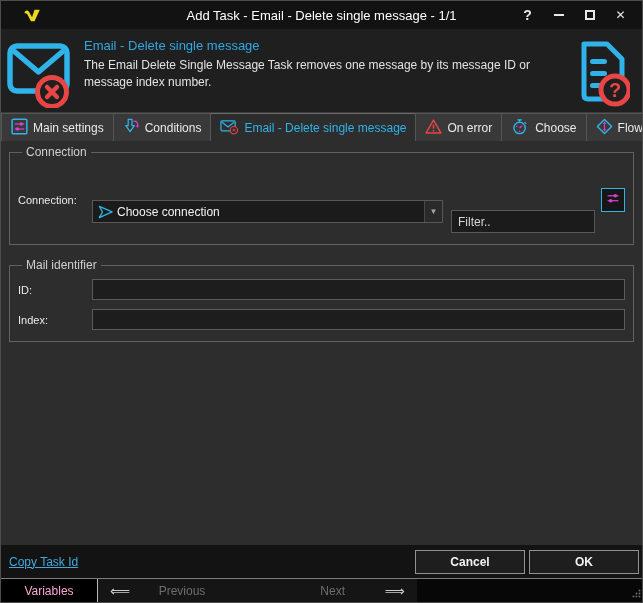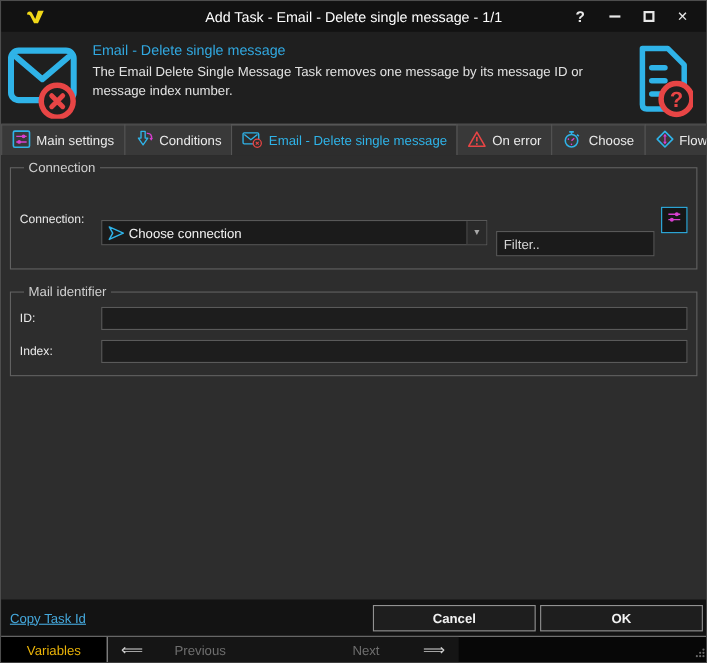--- a/index.html
+++ b/index.html
@@ -122,42 +122,42 @@
   
   .footer {
     height: 33px; flex: 0 0 33px;
     background: #131313;
     display: flex; align-items: center;
     padding: 0 3px 0 8px;
   }
   .link { color: #45a8dc; text-decoration: underline; font-size: 12px; cursor: default; }
   .footer-spacer { flex: 1; }
   .btn {
-    width: 148px; height: 24px;
+    width: 110px; height: 24px;
     background: #1e1e1e;
     border: 1px solid #929292;
     color: #f2f2f2; font-weight: bold; font-size: 12px;
     display: flex; align-items: center; justify-content: center;
     cursor: default;
   }
   .btn + .btn { margin-left: 4px; }
 
   
   .statusbar {
     height: 24px; flex: 0 0 24px;
     background: #070707;
     border-top: 1px solid #7d7d7d;
     display: flex; align-items: stretch;
     font-size: 12px;
     position: relative;
   }
   .variables-cell {
     width: 97px; flex: 0 0 97px;
     display: flex; align-items: center; justify-content: center;
-    color: #eab308; background: #000000;
+    color: #f9a8d4; background: #000000;
     border-right: 1px solid #b8b8b8;
     cursor: default;
   }
   .nav { display: flex; align-items: stretch; background: #151515; }
   .nav-arrow {
     width: 44px; display: flex; align-items: center; justify-content: center;
     color: #cdcdcd; font-size: 14px; cursor: default;
   }
   .nav-dim {
     width: 80px; display: flex; align-items: center; justify-content: center;

